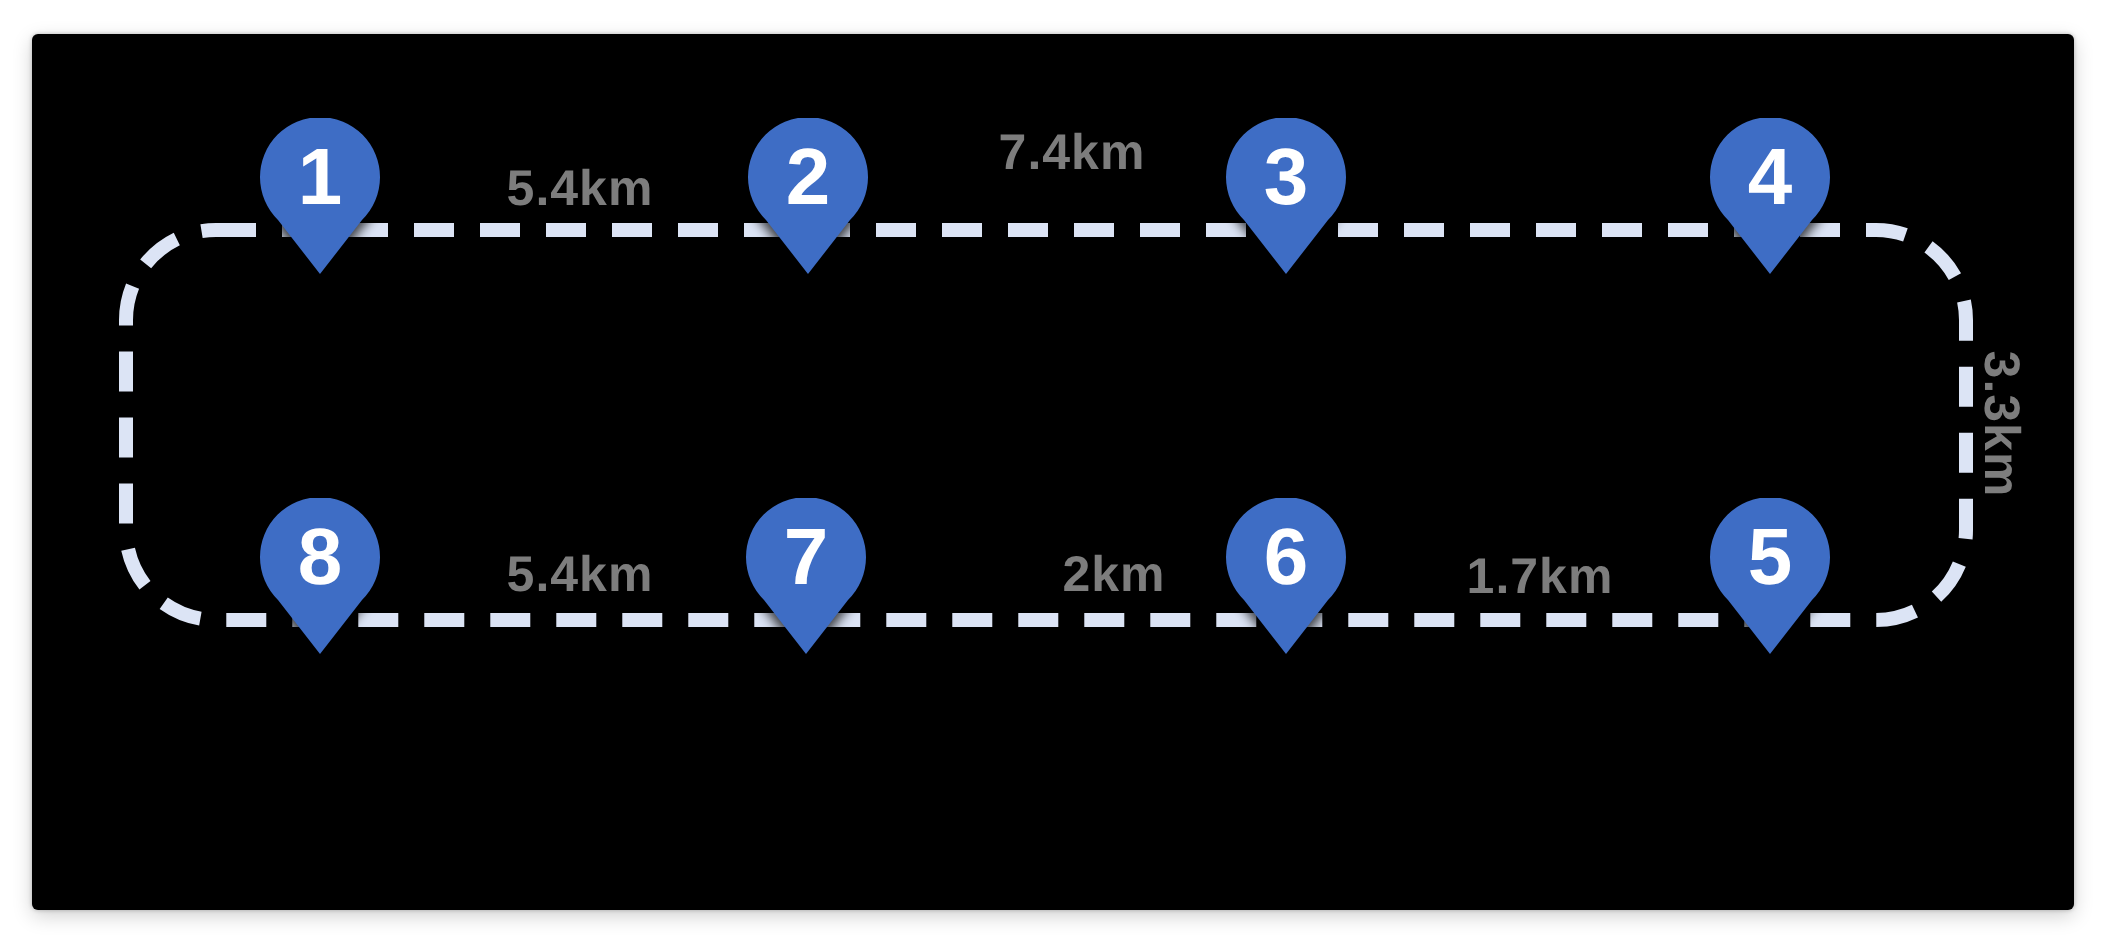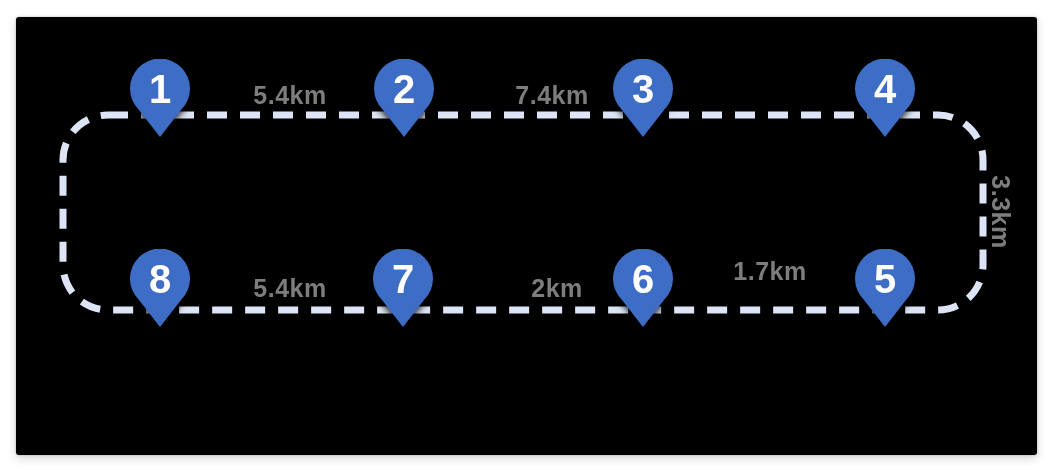--- a/index.html
+++ b/index.html
@@ -69,25 +69,25 @@
   .pin-pos-t1 { left: 114px; top: 42px; }
   .pin-pos-t2 { left: 358px; top: 42px; }
   .pin-pos-t3 { left: 597px; top: 42px; }
   .pin-pos-t4 { left: 839px; top: 42px; }
   .pin-pos-b8 { left: 114px; top: 232px; }
   .pin-pos-b7 { left: 357px; top: 232px; }
   .pin-pos-b6 { left: 597px; top: 232px; }
   .pin-pos-b5 { left: 839px; top: 232px; }
   
   .lbl-top-0 { left: 274px; top: 78px; }
-  .lbl-top-1 { left: 520px; top: 78px; margin-left: 16px; }
+  .lbl-top-1 { left: 520px; top: 60px; }
   .lbl-top-2 { left: 756px; top: 78px; }
   .lbl-bot-0 { left: 274px; top: 271px; }
   .lbl-bot-1 { left: 541px; top: 271px; }
-  .lbl-bot-2 { left: 754px; top: 254px; }
+  .lbl-bot-2 { left: 754px; top: 272px; }
   .lbl-right  { left: 984px; top: 195px; }
 </style>
 </head>
 <body>
 
 <div class="stage">
   <div class="panel">
 
     <svg class="route-svg" viewBox="0 0 1021 438" xmlns="http://www.w3.org/2000/svg">
       <rect x="47" y="98" width="920" height="195" rx="45" ry="45" fill="none" stroke="#dce4f5" stroke-width="7" stroke-dasharray="20 13" stroke-linecap="butt"></rect>

